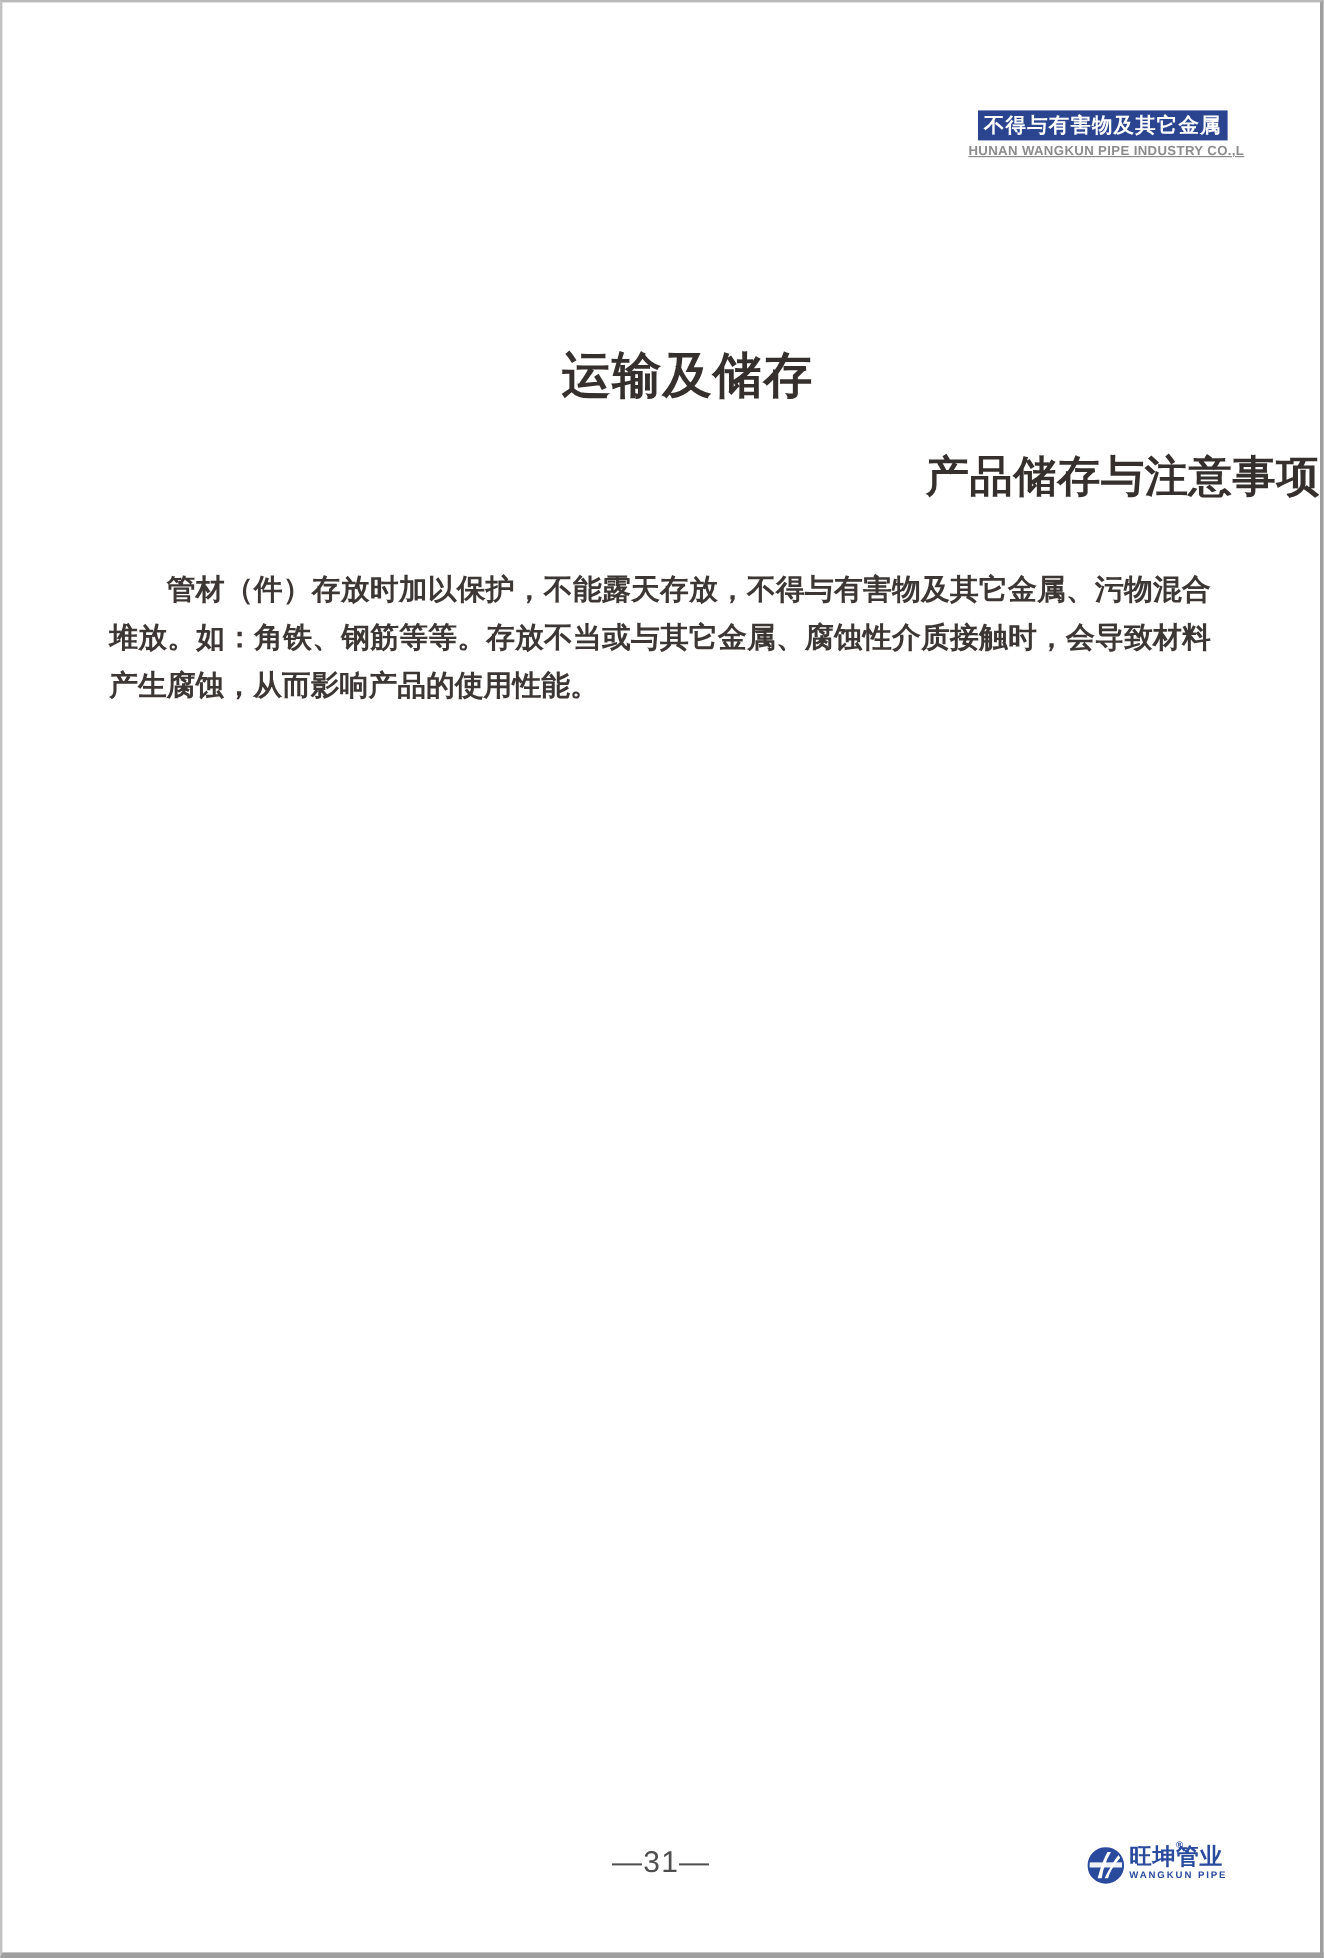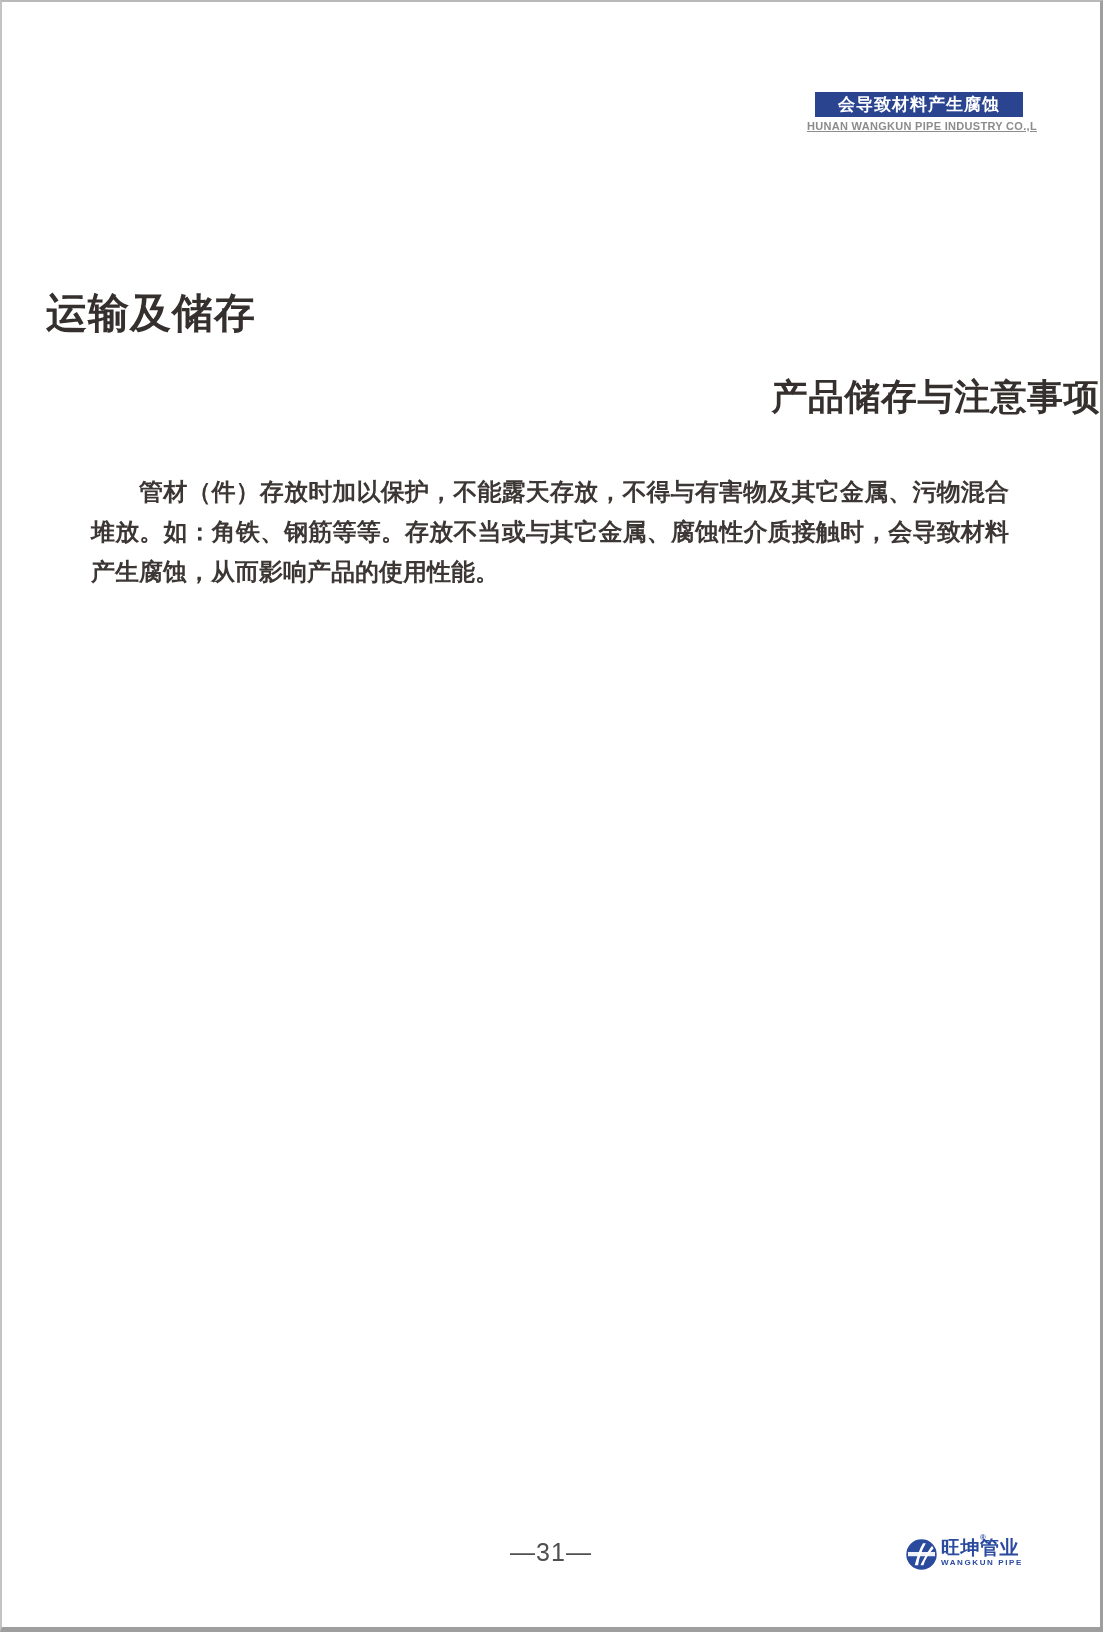--- a/index.html
+++ b/index.html
@@ -55,21 +55,21 @@
     white-space: nowrap;
     text-decoration: underline;
   }
 
   
   .page-title {
     position: absolute;
     left: 0;
     top: 284px;
     width: 100%;
-    text-align: left;
+    text-align: center;
     font-size: 41px;
     font-weight: bold;
     color: var(--title-ink, #35302e);
     letter-spacing: 1px;
     padding-left: 44px;
   }
   .page-subtitle {
     position: absolute;
     left: 0;
     top: 371px;
@@ -145,21 +145,21 @@
     line-height: 9px;
     white-space: nowrap;
   }
 </style>
 </head>
 <body>
 
 <div class="page">
 
   <div class="company-banner">
-    <span class="zh">会导致材料产生腐蚀</span>
+    <span class="zh">不得与有害物及其它金属</span>
   </div>
   <div class="company-en">HUNAN WANGKUN PIPE INDUSTRY CO.,L</div>
 
   <h1 class="page-title">运输及储存</h1>
 
   <h2 class="page-subtitle">产品储存与注意事项</h2>
 
   <p class="body-text">管材（件）存放时加以保护，不能露天存放，不得与有害物及其它金属、污物混合堆放。如：角铁、钢筋等等。存放不当或与其它金属、腐蚀性介质接触时，会导致材料产生腐蚀，从而影响产品的使用性能。</p>
 
   <div class="page-number">—31—</div>

